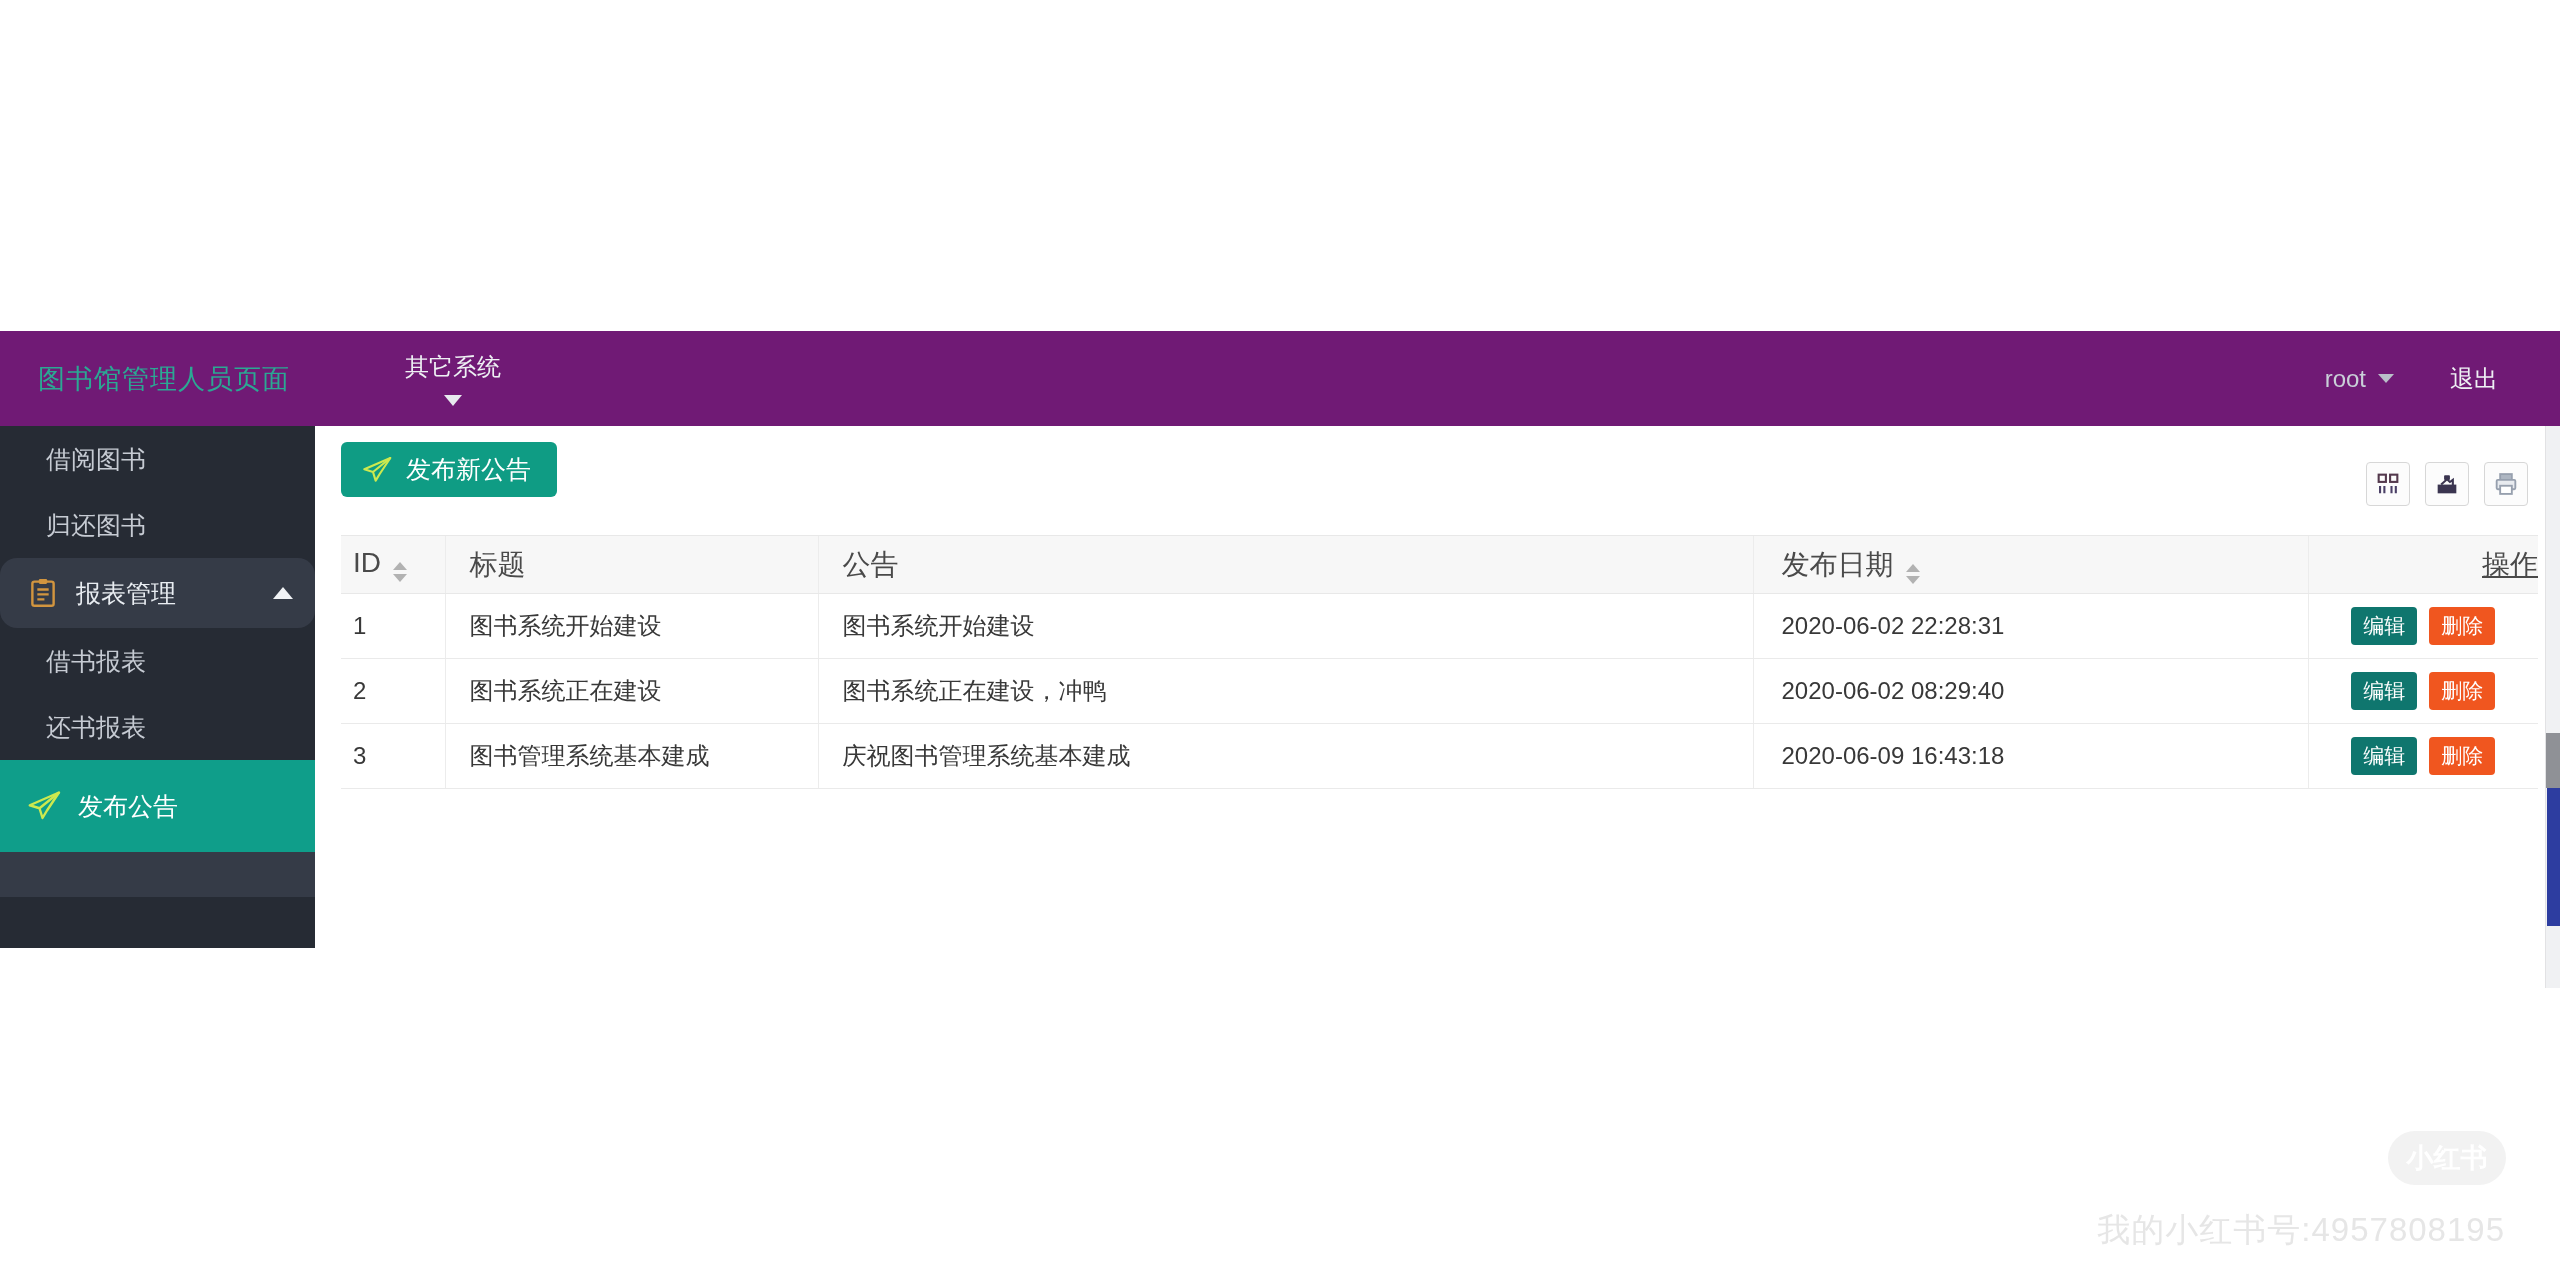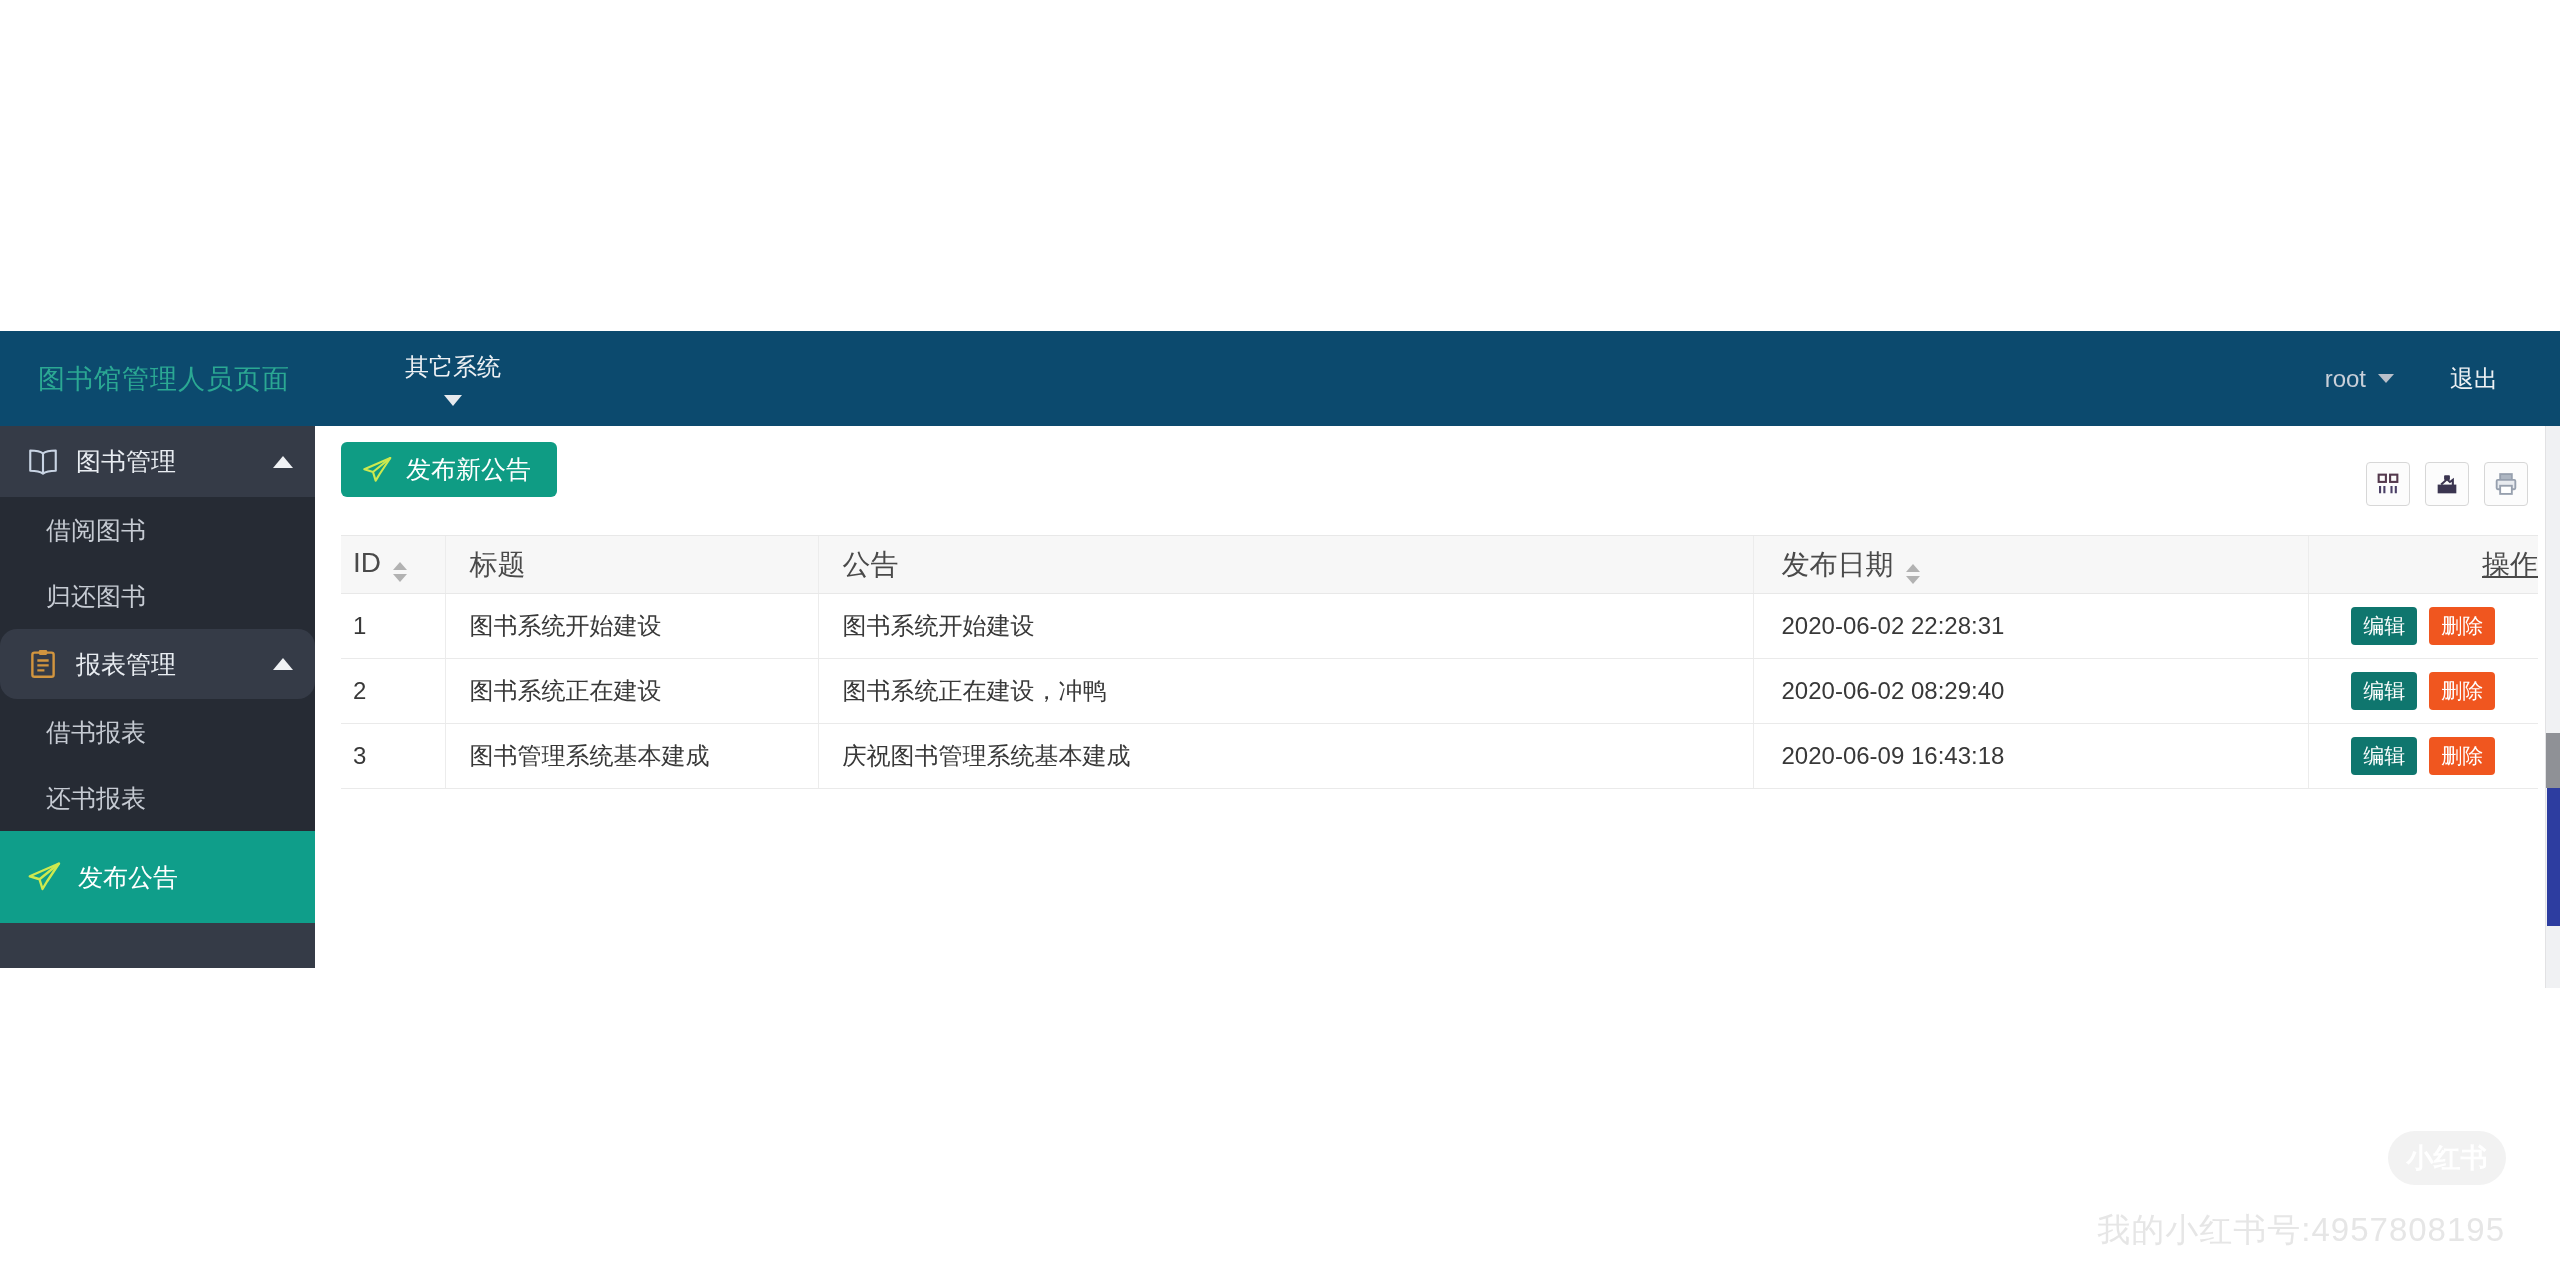--- a/index.html
+++ b/index.html
@@ -4,21 +4,21 @@
 <style>
   html,body{margin:0;padding:0;}
   body{
     width:2560px;height:1280px;position:relative;overflow:hidden;
     background:#ffffff;font-family:"Liberation Sans",sans-serif;
     -webkit-font-smoothing:antialiased;
   }
   
   .topbar{
     position:absolute;left:0;top:331px;width:2560px;height:95px;
-    background:#0c4a6e;display:flex;align-items:center;
+    background:#701a75;display:flex;align-items:center;
   }
   .brand{margin-left:38px;color:#2ba893;font-size:27px;letter-spacing:1px;white-space:nowrap;}
   .nav-item{margin-left:115px;color:#eef1f4;font-size:24px;display:flex;align-items:center;gap:12px;cursor:pointer;flex-direction:column;}
   .caret-down{width:0;height:0;border-left:9px solid transparent;border-right:9px solid transparent;border-top:11px solid #e7eaee;}
   .caret-down.small{border-left-width:8px;border-right-width:8px;border-top-width:9px;border-top-color:#b9bfc9;}
   .topbar-right{margin-left:auto;margin-right:62px;display:flex;align-items:center;gap:56px;}
   .user-menu{display:flex;align-items:center;gap:12px;color:#c9cfd8;font-size:24px;cursor:pointer;}
   .logout{color:#eef1f4;font-size:24px;cursor:pointer;}
 
   
@@ -91,30 +91,20 @@
   <div class="topbar-right">
     <div class="user-menu">
       <span>root</span>
       <span class="caret-down small"></span>
     </div>
     <div class="logout">退出</div>
   </div>
 </div>
 
 <div class="sidebar">
-  <div class="side-group">
-    <span class="grp-icon">
-      <svg viewBox="0 0 24 24" width="34" height="34" fill="none" stroke="#c9d4e4" stroke-width="1.5" stroke-linejoin="round">
-        <path d="M12 6C10 4.4 7.2 3.9 3 3.9V18.2c4.2 0 7 .5 9 2 2-1.5 4.8-2 9-2V3.9c-4.2 0-7 .5-9 2.1Z"></path>
-        <path d="M12 6v14.2"></path>
-      </svg>
-    </span>
-    <span>图书管理</span>
-    <span class="grp-caret"></span>
-  </div>
   <div class="side-sub">
     <span>借阅图书</span>
   </div>
   <div class="side-sub">
     <span>归还图书</span>
   </div>
   <div class="side-group g2">
     <span class="grp-icon">
       <svg viewBox="0 0 24 24" width="34" height="34" fill="none" stroke="#d2953f" stroke-width="1.7" stroke-linejoin="round">
         <rect x="4.5" y="4" width="15" height="17" rx="1.5"></rect>

